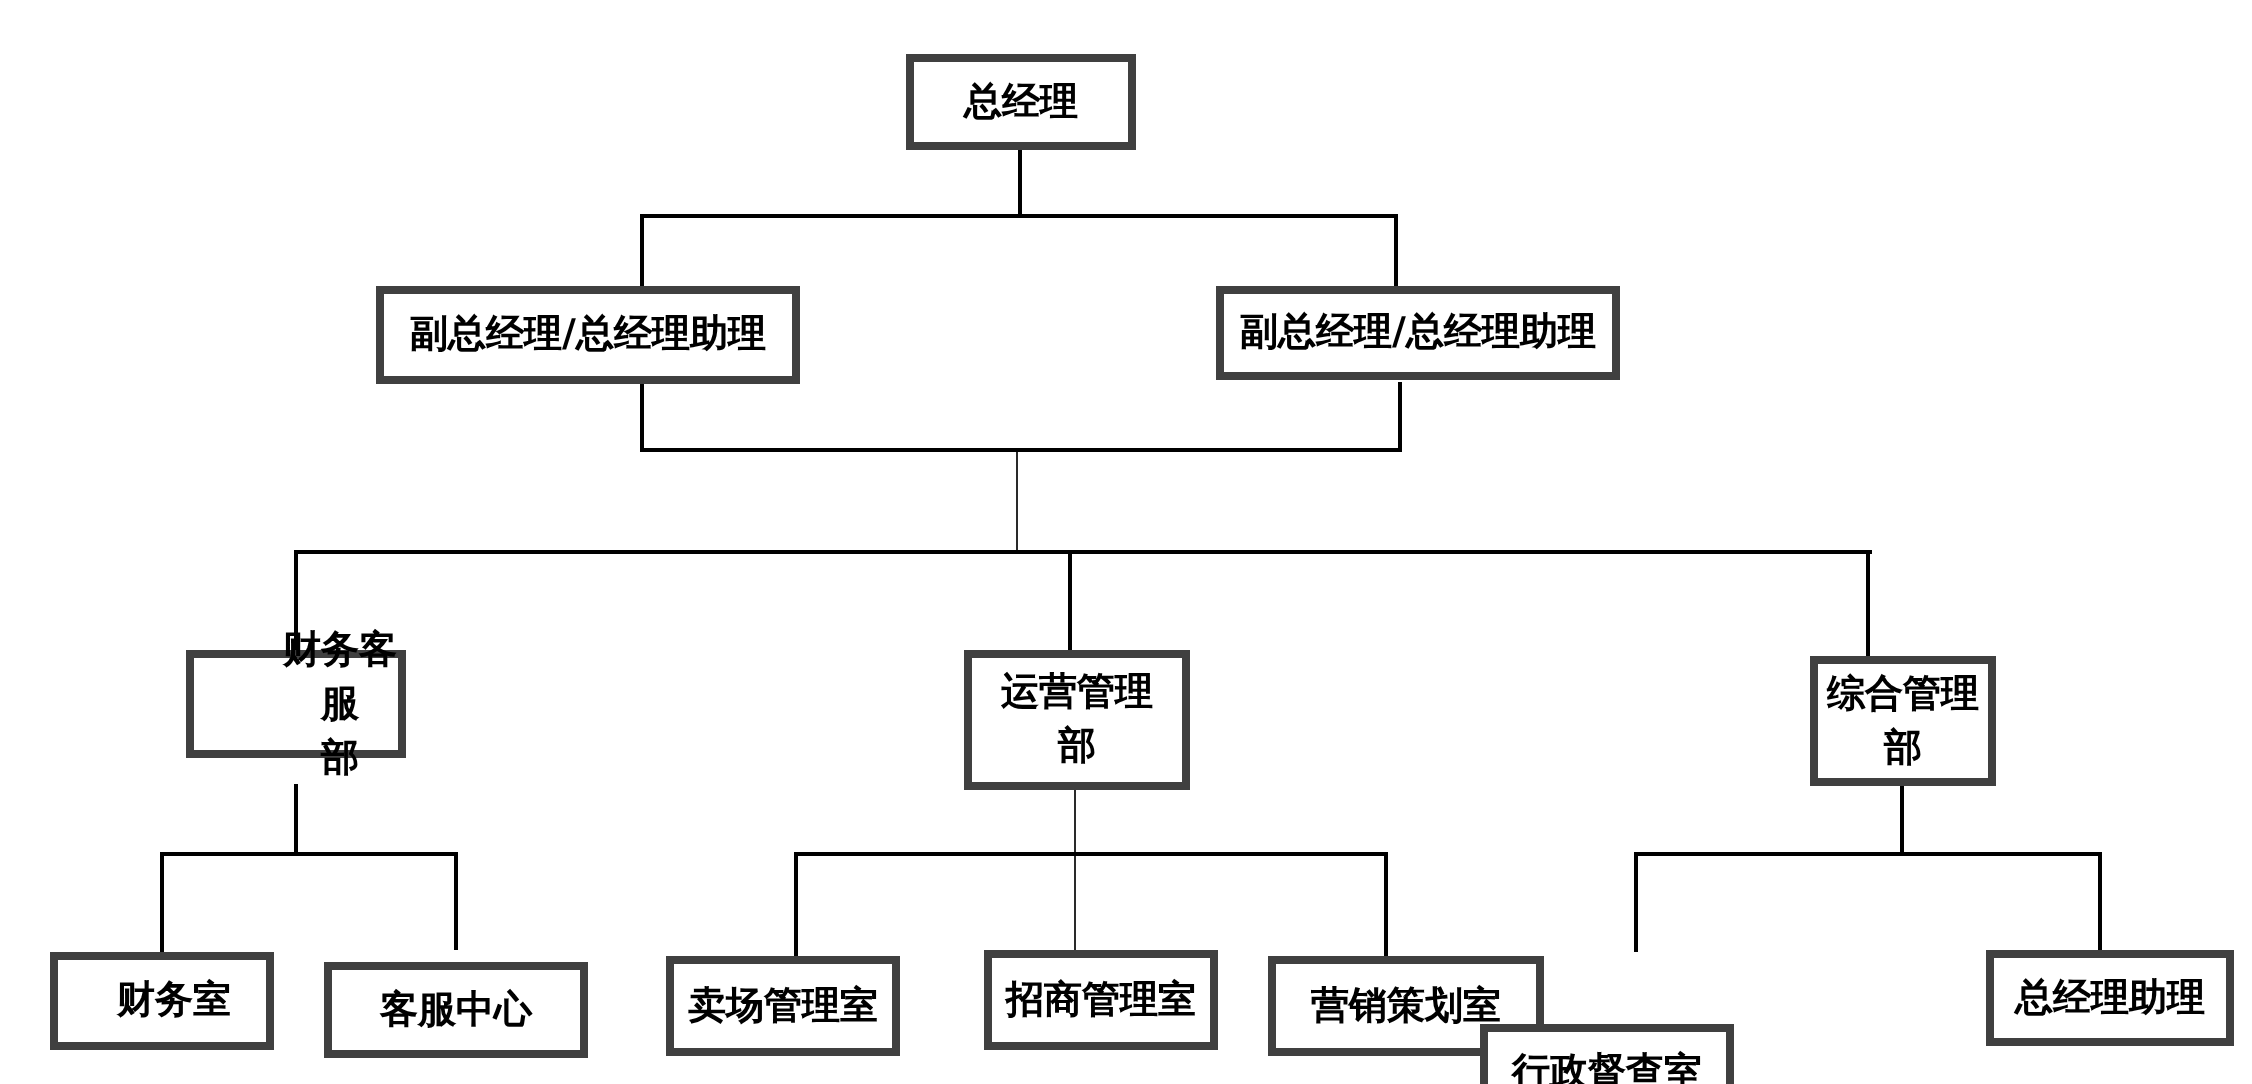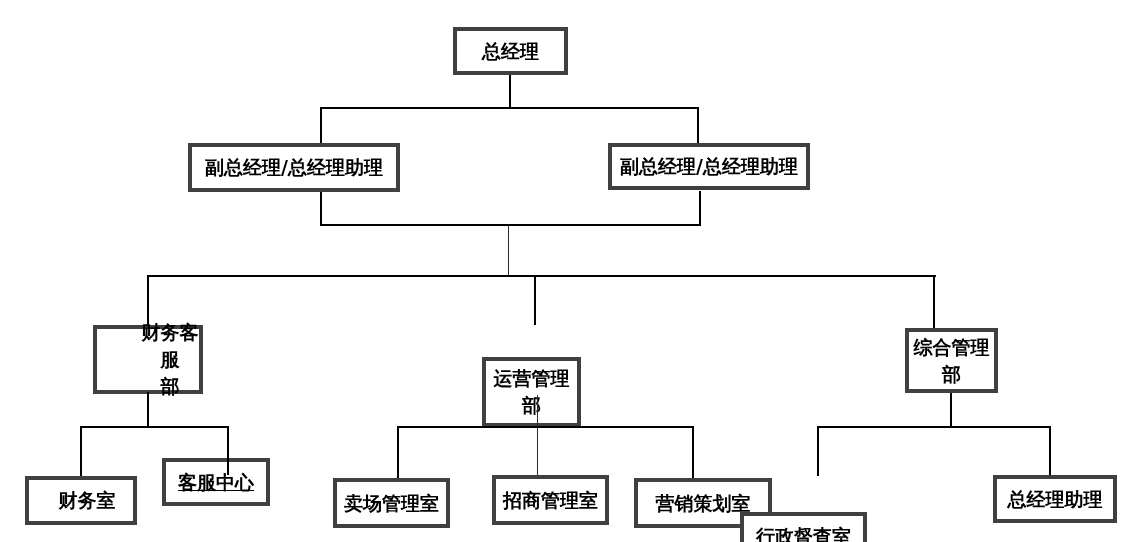--- a/index.html
+++ b/index.html
@@ -32,29 +32,29 @@
 </head>
 <body>
 
 <div id="canvas">
 
   <div class="node" style="left:453px; top:27px; width:115px; height:48px;">总经理</div>
 
   <div class="node" style="left:188px; top:143px; width:212px; height:49px;">副总经理/总经理助理</div>
   <div class="node" style="left:608px; top:143px; width:202px; height:47px;">副总经理/总经理助理</div>
 
-  <div class="node" style="left:93px; top:325px; width:110px; height:69px;padding-left:44px;">财务客服
+  <div class="node" style="left:93px; top:325px; width:110px; height:54px;padding-left:44px;">财务客服
 部</div>
-  <div class="node" style="left:482px; top:325px; width:99px; height:70px;margin-top:32px;">运营管理
+  <div class="node" style="left:482px; top:325px; width:113px; height:70px;">运营管理
 部</div>
   <div class="node" style="left:905px; top:328px; width:93px; height:65px;">综合管理
 部</div>
 
   <div class="node" style="left:25px; top:476px; width:112px; height:49px;padding-left:12px;">财务室</div>
-  <div class="node" style="left:162px; top:458px; width:108px; height:48px;text-decoration:underline;">客服中心</div>
+  <div class="node" style="left:162px; top:481px; width:132px; height:48px;">客服中心</div>
   <div class="node" style="left:333px; top:478px; width:117px; height:50px;">卖场管理室</div>
   <div class="node" style="left:492px; top:475px; width:117px; height:50px;">招商管理室</div>
   <div class="node" style="left:634px; top:478px; width:138px; height:50px;">营销策划室</div>
   <div class="node" style="left:740px; top:476px; width:127px; height:49px;margin-top:36px;">行政督查室</div>
   <div class="node" style="left:993px; top:475px; width:124px; height:48px;">总经理助理</div>
 
   <div class="ln" style="left:509px; top:75px;  width:2px;   height:33px;"></div>
   <div class="ln" style="left:320px; top:107px; width:379px; height:2px;"></div>
   <div class="ln" style="left:320px; top:109px; width:2px;   height:34px;"></div>
   <div class="ln" style="left:697px; top:109px; width:2px;   height:34px;"></div>

